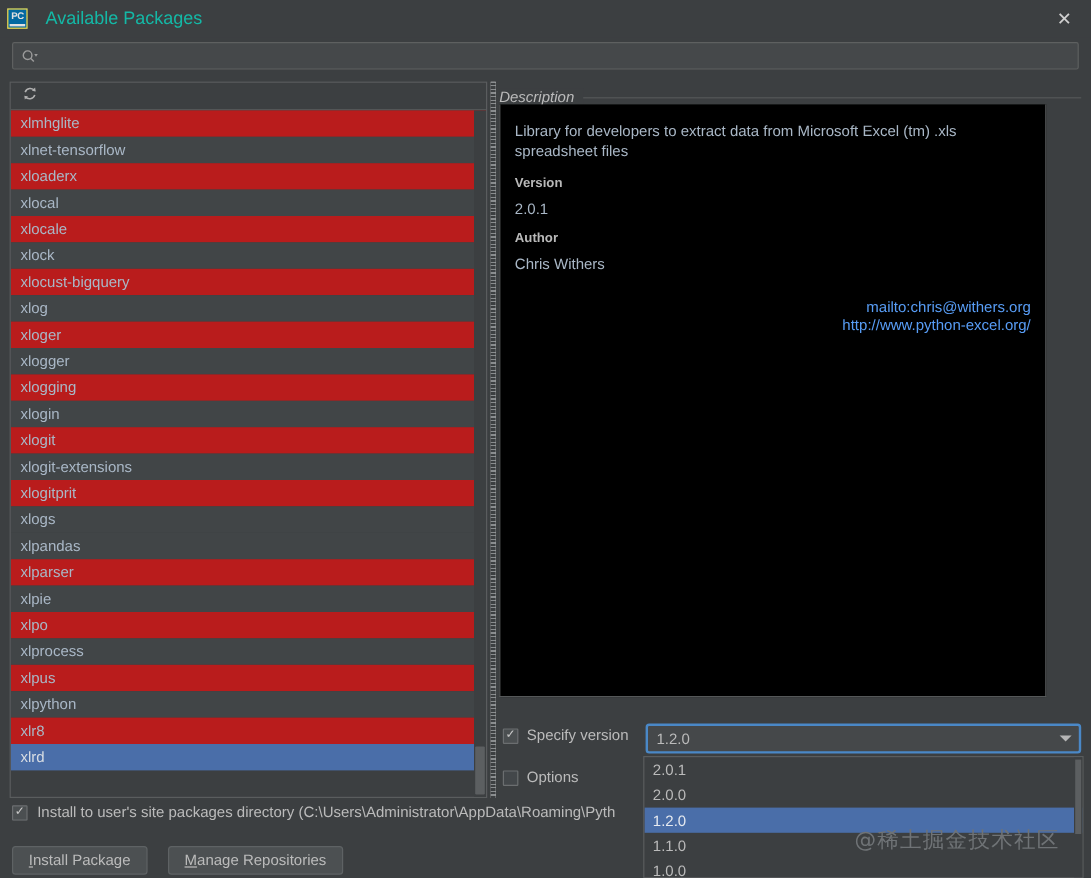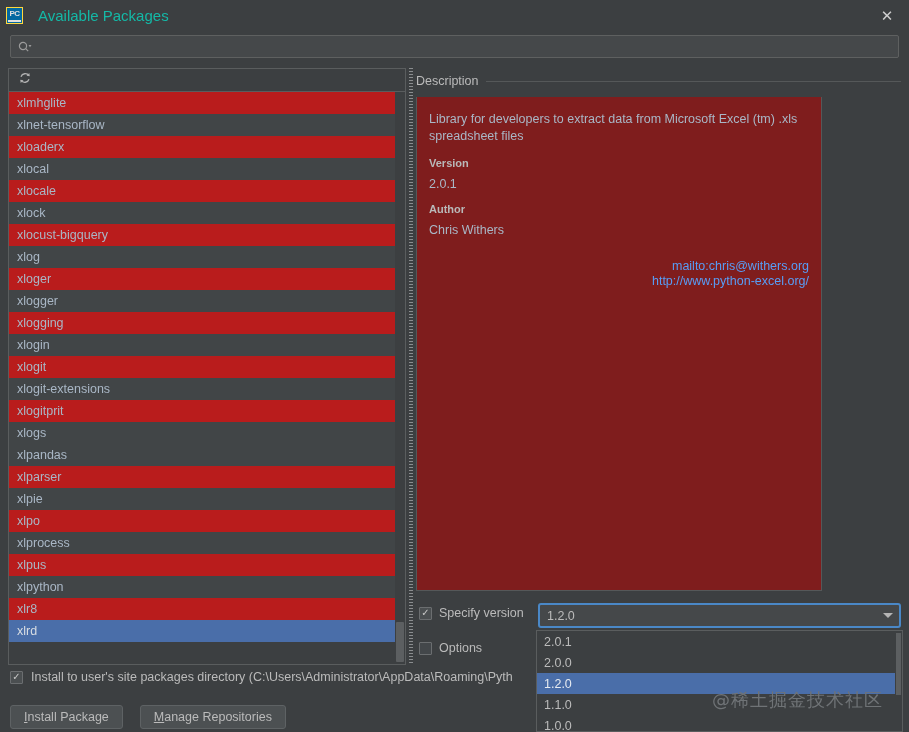--- a/index.html
+++ b/index.html
@@ -134,33 +134,34 @@
 
   
   .desc-panel {
     position: absolute; left: 416px; top: 74px;
     width: 485px; height: 520px;
   }
   .desc-legend {
     position: absolute; left: 0; top: 0;
     display: flex; align-items: center;
     width: 100%;
+    font-style: italic;
   }
   .desc-legend-text {
     color: #bbbbbb; font-size: 12.5px;
     padding-right: 7px;
     background: #3c3f41;
   }
   .desc-legend-line {
     flex: 1; height: 1px; background: #555859;
   }
   .desc-body {
-    position: absolute; left: 0; top: 23px;
-    width: 406px; height: 494px;
-    background: #7f1d1d;
+    position: absolute; left: 0; top: 13px;
+    width: 456px; height: 494px;
+    background: #000000;
     border: 1px solid #555859;
     border-top: none;
     padding: 14px 12px 0 12px;
     overflow: hidden;
   }
   .desc-summary {
     color: #a9b7c6; font-size: 12.5px;
     line-height: 17px;
     margin-bottom: 12px;
   }

